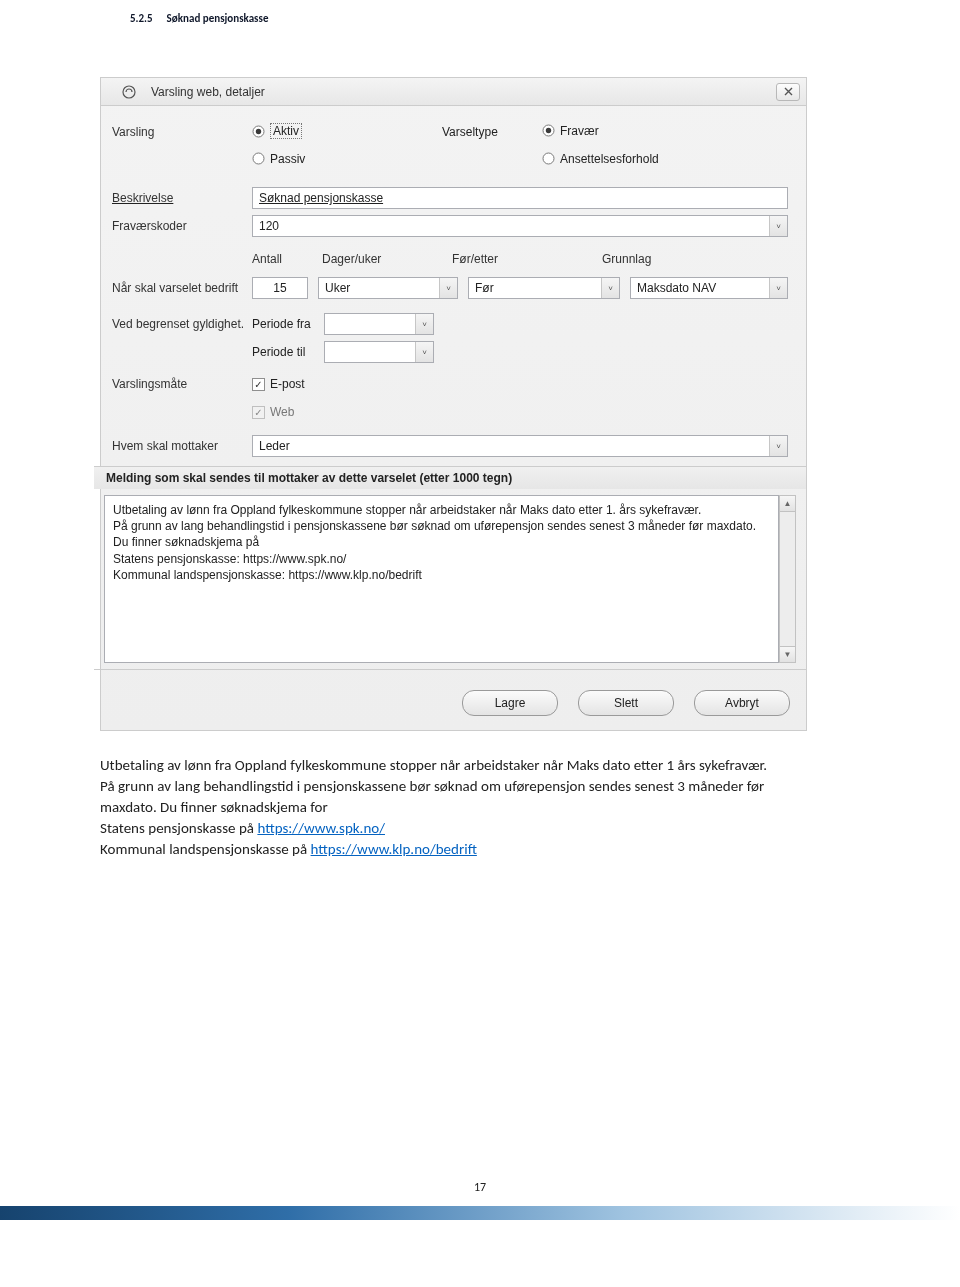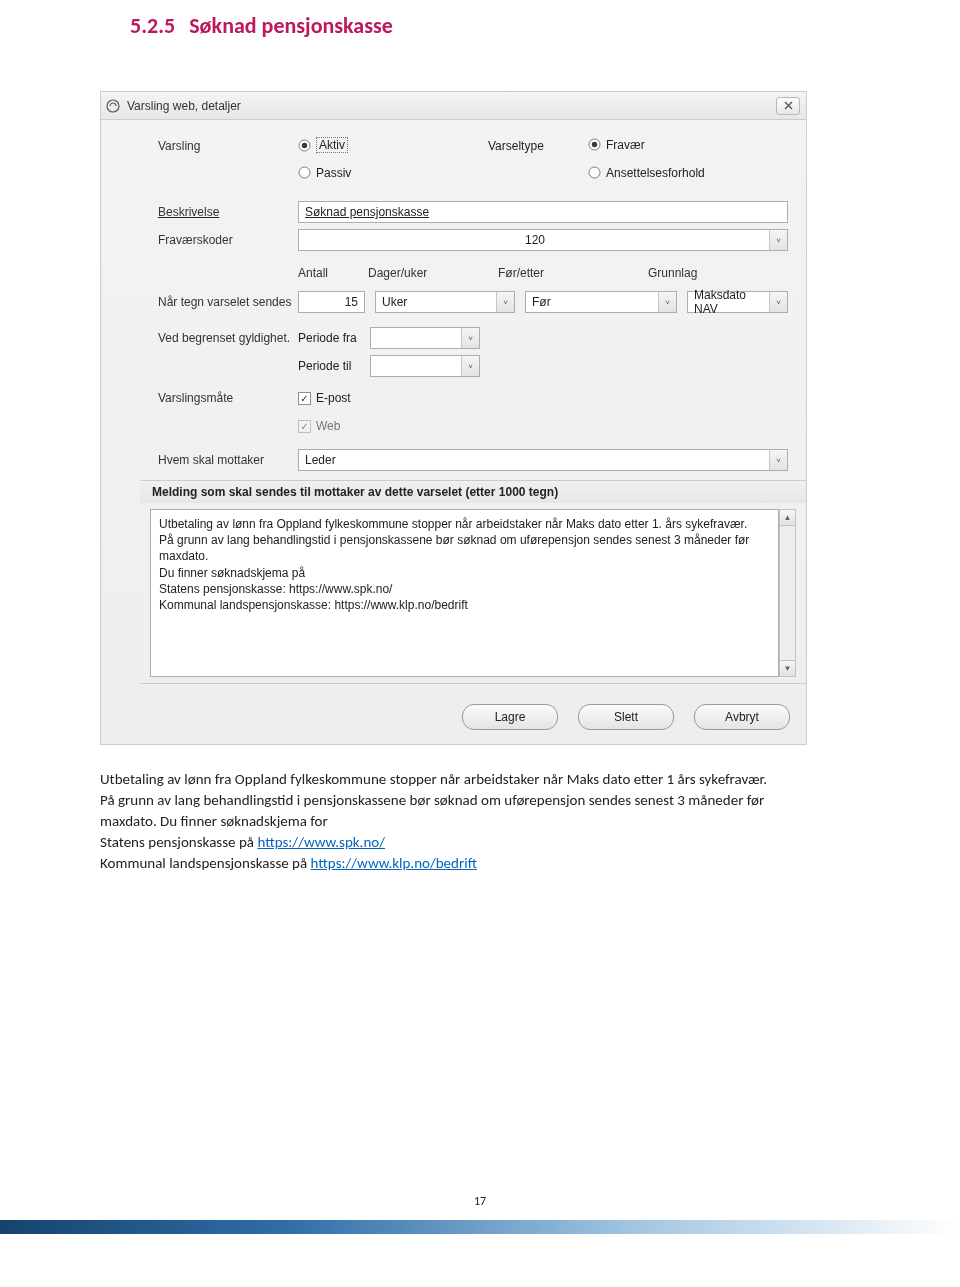--- a/index.html
+++ b/index.html
@@ -7,59 +7,60 @@
     margin: 0;
     font-family: Calibri, "Segoe UI", Tahoma, Arial, sans-serif;
     background: #fff;
     color: #000;
     width: 960px;
   }
   .page {
     padding: 0 0 40px 0;
   }
   .heading {
-    color: #be185d;
-    font-size: 22px;
+    color: #0f172a;
+    font-size: 11px;
     font-weight: bold;
     padding: 12px 0 0 130px;
   }
   .heading .num { margin-right: 14px; }
   .shot {
     margin: 52px 0 0 100px;
     width: 707px;
     border: 1px solid #ccc;
     background: linear-gradient(#f3f3f3, #eeeeee);
     font-family: Tahoma, "Segoe UI", Arial, sans-serif;
     font-size: 12px;
     color: #222;
   }
   .titlebar {
     display: flex;
     align-items: center;
     height: 28px;
     background: linear-gradient(#f4f4f4,#e7e7e7);
     border-bottom: 1px solid #ccc;
-    padding: 0 6px 0 4px;
+    padding: 0 6px 0 20px;
+    gap: 8px;
   }
   .titlebar .app-icon {
     width: 16px; height: 16px; margin-right: 6px;
     display: inline-flex; align-items: center; justify-content: center;
   }
   .titlebar .title { font-size: 12px; color: #333; }
   .spacer { flex: 1; }
   .winclose {
     width: 24px; height: 18px;
     border: 1px solid #b8b8b8;
     border-radius: 3px;
     background: linear-gradient(#fdfdfd,#e8e8e8);
     display: flex; align-items: center; justify-content: center;
     color: #555;
     font-size: 11px;
   }
-  .form { padding: 14px 18px 10px 11px; margin-left: 46px; }
+  .form { padding: 14px 18px 10px 11px; }
   .row { display: flex; align-items: center; min-height: 24px; margin-bottom: 4px; }
   .row .lbl { width: 140px; color: #333; }
   .radio {
     display: inline-flex; align-items: center; gap: 5px; margin-right: 20px;
   }
   .radio svg { flex-shrink: 0; }
   .cbx { display: inline-flex; align-items: center; gap: 5px; }
   .cbx-box {
     width: 13px; height: 13px; border: 1px solid #8f8f8f;
     background: #fff; display: inline-flex; align-items: center; justify-content: center;
@@ -227,21 +228,21 @@
 
       <div class="row" style="margin-top:14px;text-decoration:underline;">
         <span class="lbl">Beskrivelse</span>
         <div class="input" style="flex:1;">
             <span>Søknad pensjonskasse</span>
           </div>
       </div>
 
       <div class="row">
         <span class="lbl">Fraværskoder</span>
-        <div class="select" style="flex:1;justify-content:center;">
+        <div class="select" style="flex:1;">
             <span>120</span>
             <span class="arrow">˅</span>
           </div>
       </div>
 
       <div class="row" style="margin-top:10px;">
         <span class="lbl"></span>
         <div class="pair-group">
           <div class="pair-col" style="width:60px;">
               <span class="hdr">Antall</span>
@@ -251,23 +252,23 @@
             </div>
           <div class="pair-col" style="width:140px;">
               <span class="hdr">Før/etter</span>
             </div>
           <div class="pair-col" style="flex:1;">
               <span class="hdr">Grunnlag</span>
             </div>
         </div>
       </div>
       <div class="row">
-        <span class="lbl">Når tegn varselet sendes</span>
+        <span class="lbl">Når skal varselet bedrift</span>
         <div class="pair-group">
-          <div class="input" style="width:67px;justify-content:flex-end;">
+          <div class="input" style="width:56px;justify-content:center;">
               <span>15</span>
             </div>
           <div class="select" style="width:140px;">
               <span>Uker</span>
               <span class="arrow">˅</span>
             </div>
           <div class="select" style="width:152px;">
               <span>Før</span>
               <span class="arrow">˅</span>
             </div>

